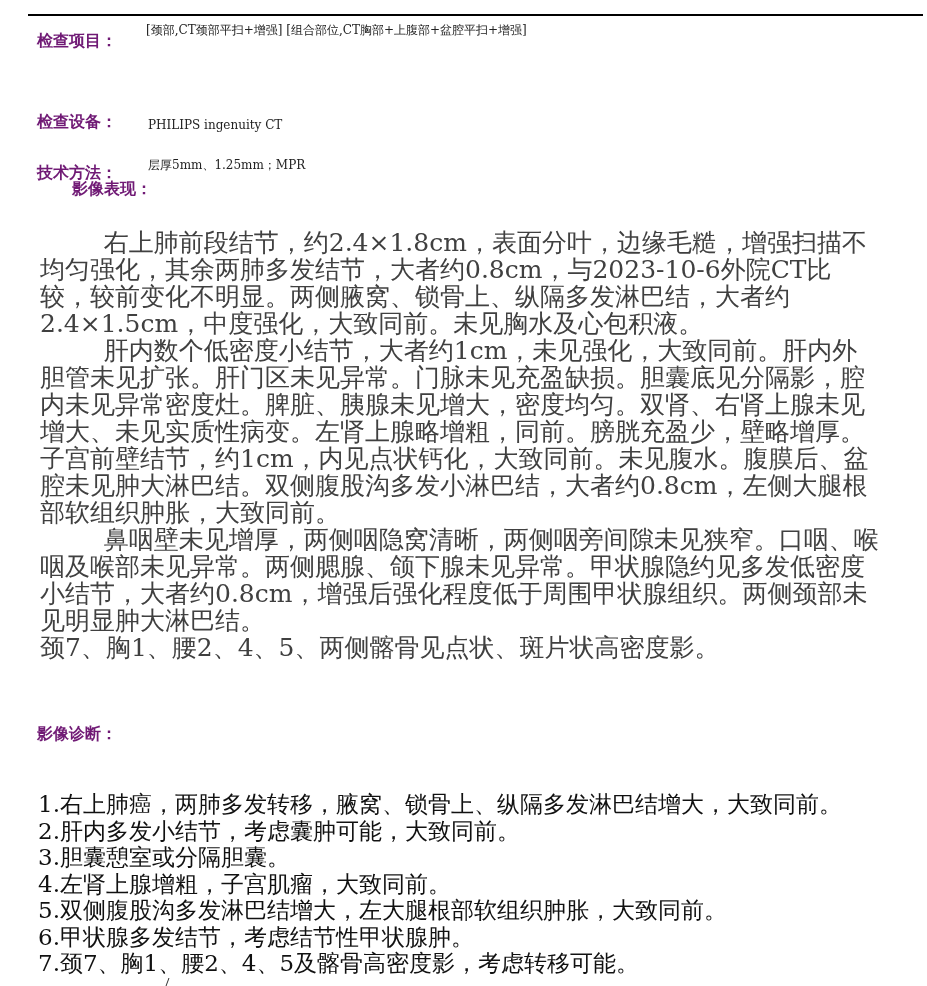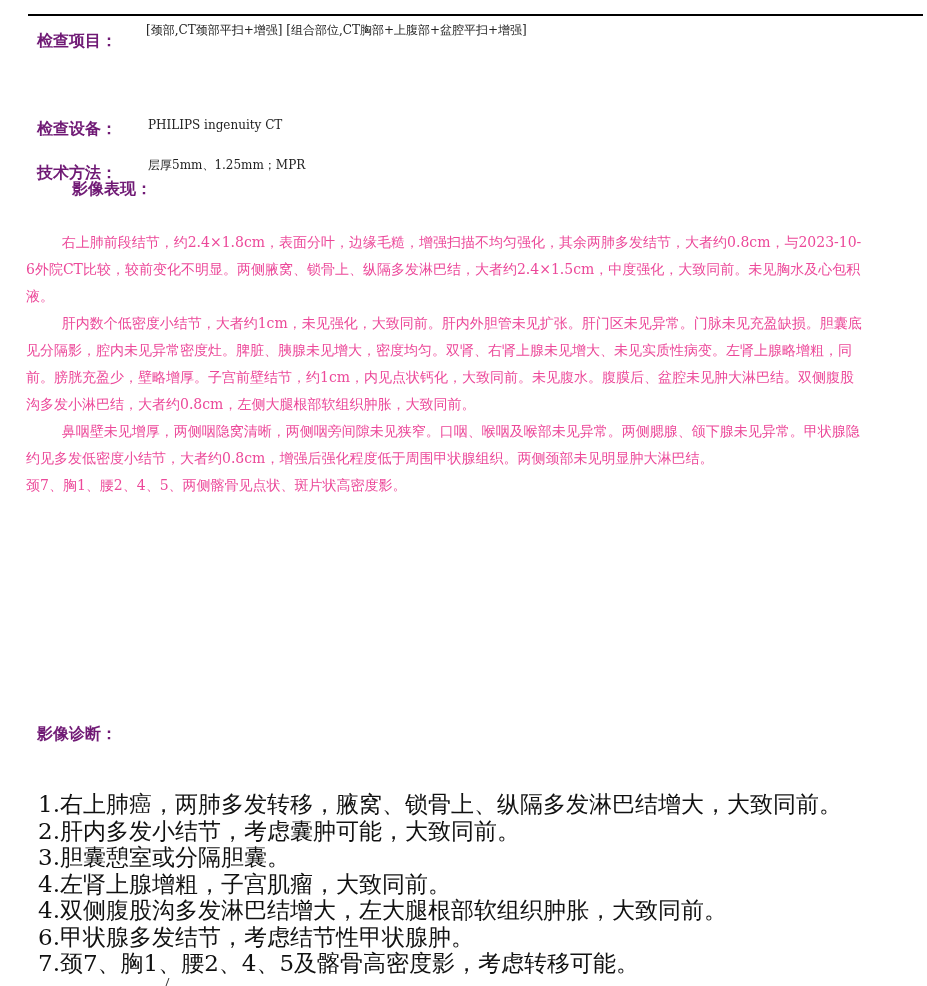--- a/index.html
+++ b/index.html
@@ -1,35 +1,35 @@
 <!DOCTYPE html>
 <html><head>
 <meta charset="utf-8">
 <style>
   html, body { margin: 0; padding: 0; background: #ffffff; }
   body { width: 927px; height: 986px; position: relative; overflow: hidden; color: #111; }
   .rule { position: absolute; left: 28px; top: 14px; width: 895px; height: 2px; background: #000; }
   .label { position: absolute; left: 37px; font-family: "DejaVu Sans", sans-serif; font-weight: bold; font-size: 16px; color: #701a75; white-space: nowrap; }
   .value { position: absolute; font-family: "DejaVu Serif", "Liberation Serif", serif; font-size: 12px; color: #222; white-space: nowrap; }
-  .findings { position: absolute; left: 26px; top: 229px; width: 840px; font-family: "DejaVu Serif", "Liberation Serif", serif; font-size: 14px; line-height: 27px; color: #ec4899; }
+  .findings { position: absolute; left: 40px; top: 229px; width: 840px; font-family: "DejaVu Serif", "Liberation Serif", serif; font-size: 25px; line-height: 27px; color: #404040; }
   .findings p { margin: 0; text-indent: 2.55em; }
   .findings p.noindent { text-indent: 0; }
   .diag { position: absolute; left: 38px; top: 757px; width: 860px; font-family: "DejaVu Serif", "Liberation Serif", serif; font-size: 23px; line-height: 26.5px; color: #111; margin-top: 34px; }
   .diag div { margin: 0; }
   .tick { position: absolute; left: 167px; top: 978px; width: 4px; height: 8px; border-left: 1px solid #333; transform: skewX(-20deg); }
 </style>
 </head>
 <body>
 
 <div class="rule"></div>
 
 <div class="label" style="top:31px;">检查项目：</div>
 <div class="value" style="left:146px; top:22px;">[颈部,CT颈部平扫+增强] [组合部位,CT胸部+上腹部+盆腔平扫+增强]</div>
 
-<div class="label" style="top:119px;">检查设备：</div>
+<div class="label" style="top:112px;">检查设备：</div>
 <div class="value" style="left:148px; top:118px;">PHILIPS ingenuity CT</div>
 
 <div class="label" style="top:163px;">技术方法：</div>
 <div class="value" style="left:148px; top:157px;">层厚5mm、1.25mm；MPR</div>
 
 <div class="label" style="top:179px;margin-left:35px;">影像表现：</div>
 
 <div class="findings">
   <p>右上肺前段结节，约2.4×1.8cm，表面分叶，边缘毛糙，增强扫描不均匀强化，其余两肺多发结节，大者约0.8cm，与2023-10-6外院CT比较，较前变化不明显。两侧腋窝、锁骨上、纵隔多发淋巴结，大者约2.4×1.5cm，中度强化，大致同前。未见胸水及心包积液。</p>
   <p>肝内数个低密度小结节，大者约1cm，未见强化，大致同前。肝内外胆管未见扩张。肝门区未见异常。门脉未见充盈缺损。胆囊底见分隔影，腔内未见异常密度灶。脾脏、胰腺未见增大，密度均匀。双肾、右肾上腺未见增大、未见实质性病变。左肾上腺略增粗，同前。膀胱充盈少，壁略增厚。子宫前壁结节，约1cm，内见点状钙化，大致同前。未见腹水。腹膜后、盆腔未见肿大淋巴结。双侧腹股沟多发小淋巴结，大者约0.8cm，左侧大腿根部软组织肿胀，大致同前。</p>
@@ -37,18 +37,18 @@
   <p class="noindent">颈7、胸1、腰2、4、5、两侧髂骨见点状、斑片状高密度影。</p>
 </div>
 
 <div class="label" style="top:724px;">影像诊断：</div>
 
 <div class="diag">
   <div>1.右上肺癌，两肺多发转移，腋窝、锁骨上、纵隔多发淋巴结增大，大致同前。</div>
   <div>2.肝内多发小结节，考虑囊肿可能，大致同前。</div>
   <div>3.胆囊憩室或分隔胆囊。</div>
   <div>4.左肾上腺增粗，子宫肌瘤，大致同前。</div>
-  <div>4.双侧腹股沟多发淋巴结增大，左大腿根部软组织肿胀，大致同前。</div>
+  <div>5.双侧腹股沟多发淋巴结增大，左大腿根部软组织肿胀，大致同前。</div>
   <div>6.甲状腺多发结节，考虑结节性甲状腺肿。</div>
   <div>7.颈7、胸1、腰2、4、5及髂骨高密度影，考虑转移可能。</div>
 </div>
 
 <div class="tick"></div>
 
 </body></html>

